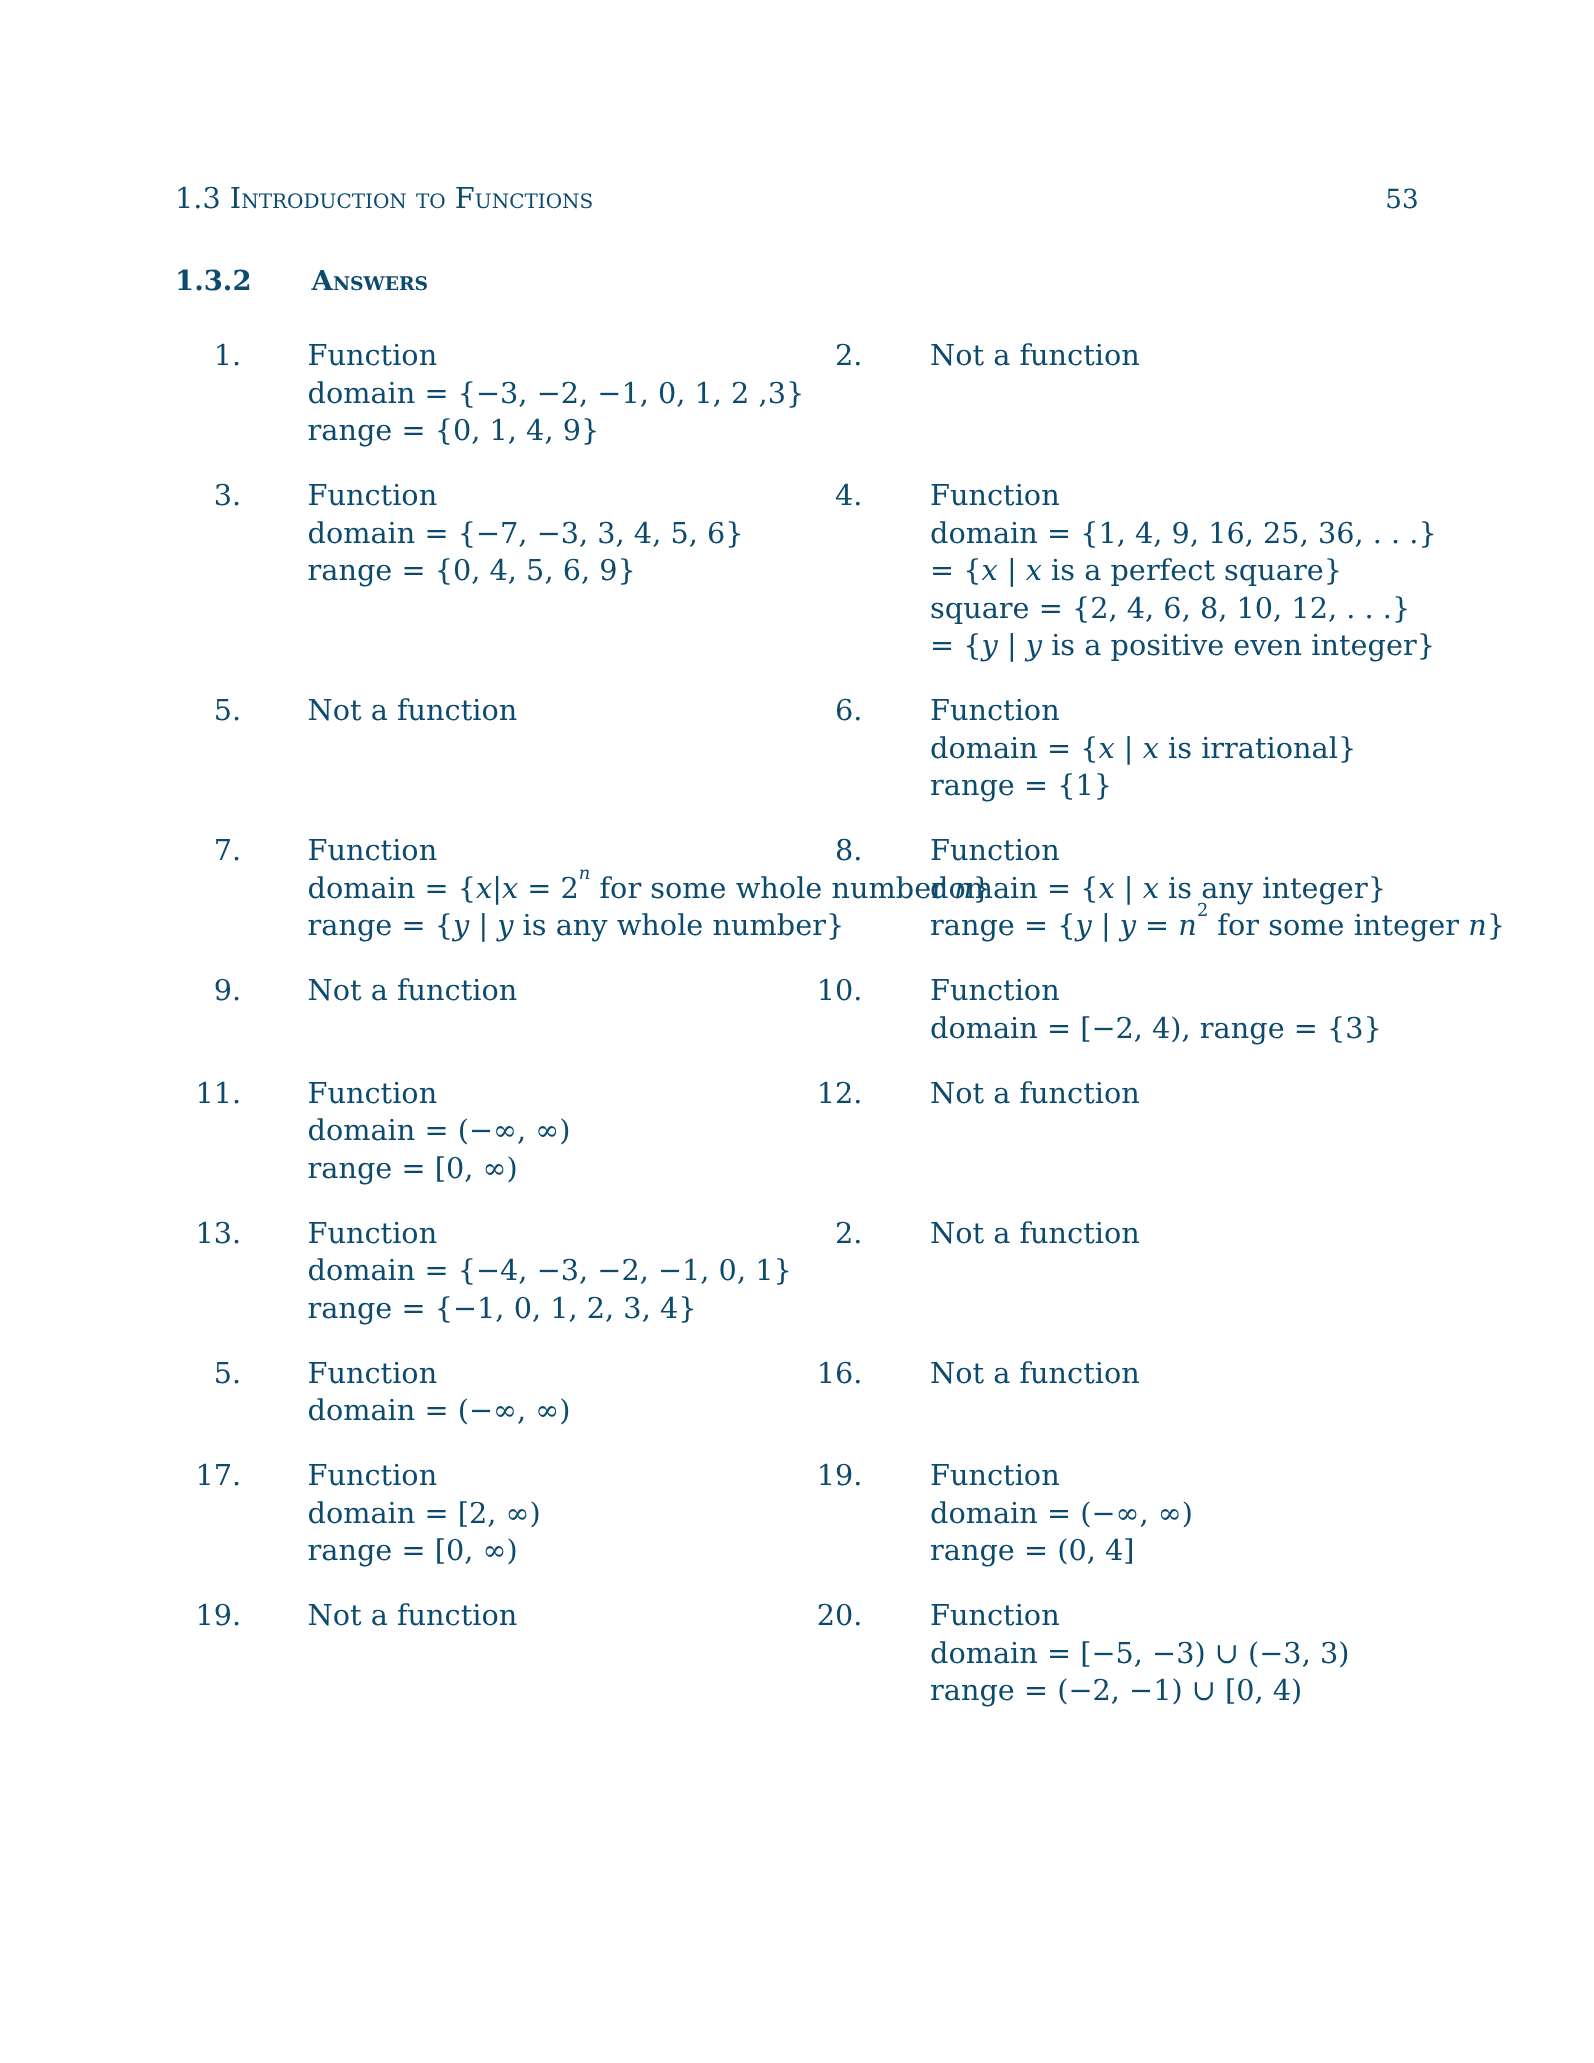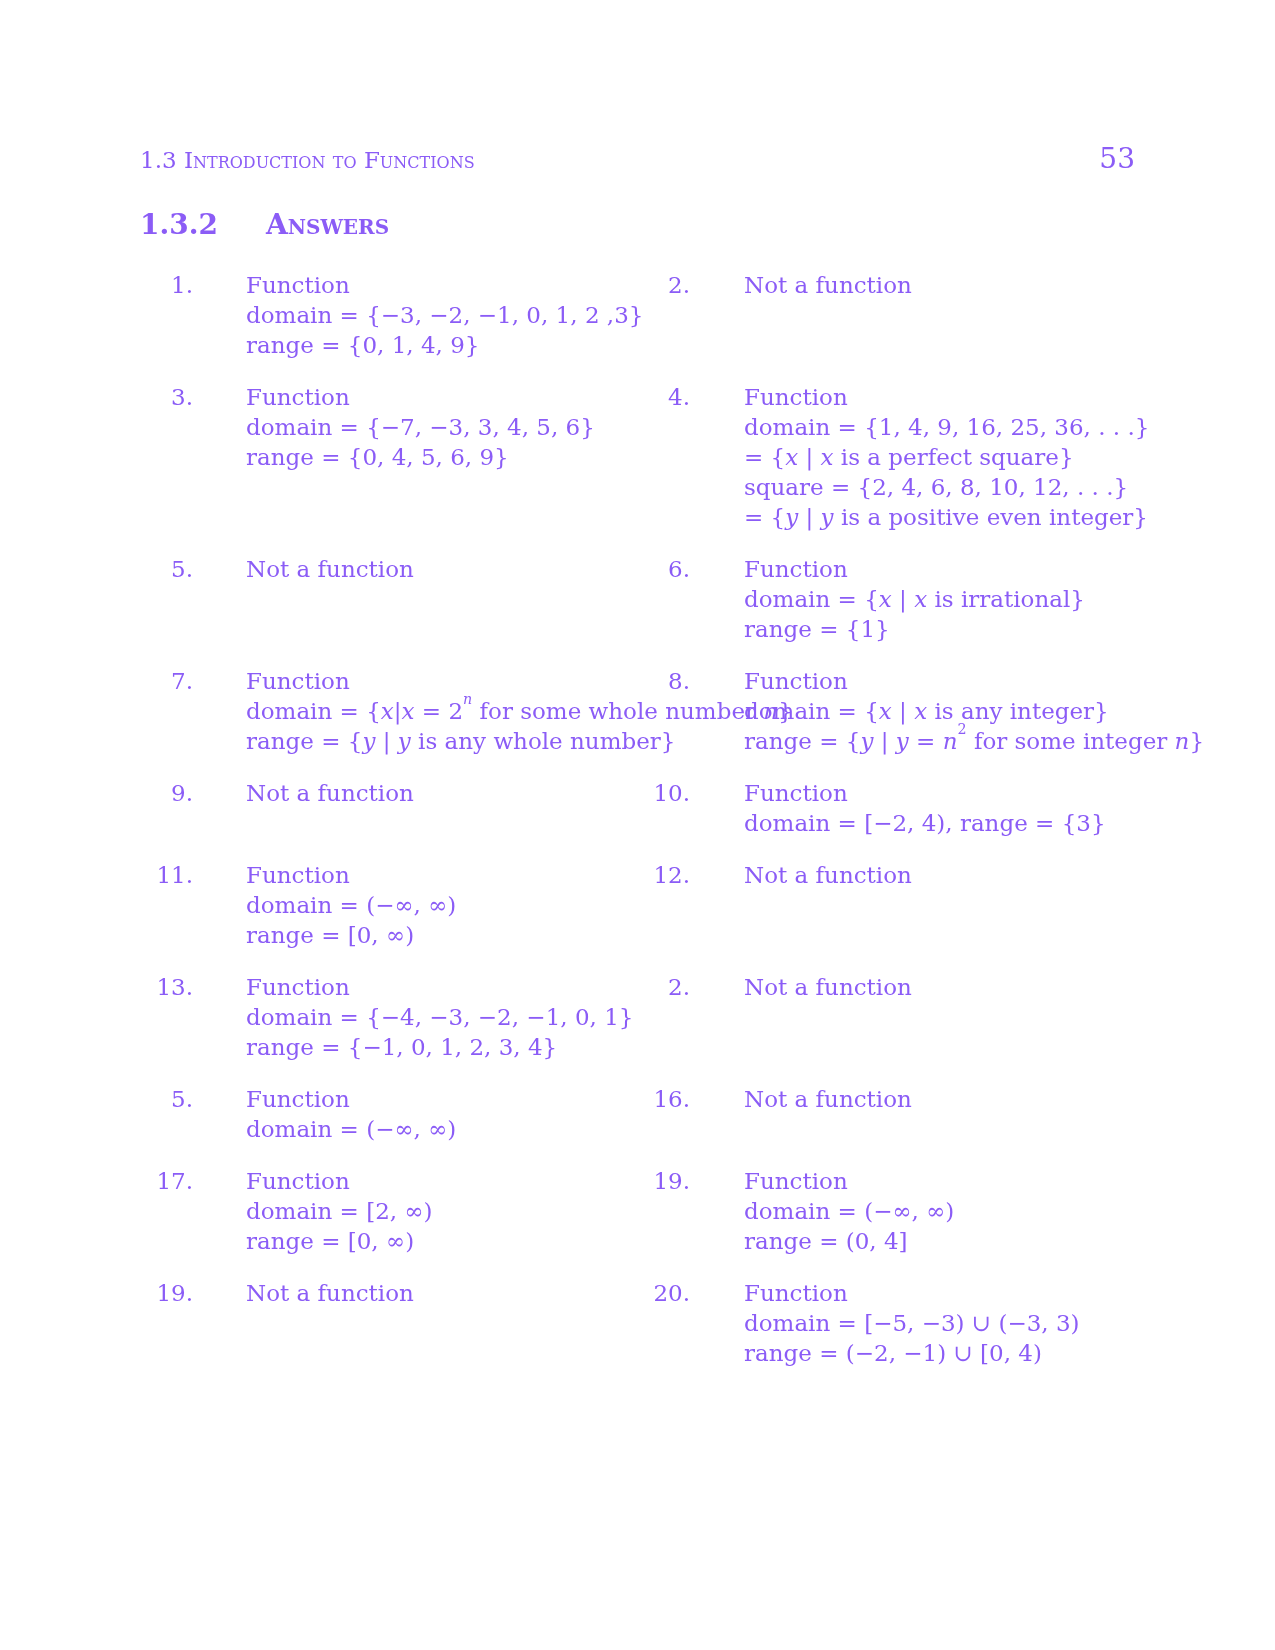--- a/index.html
+++ b/index.html
@@ -1,33 +1,33 @@
 <!DOCTYPE html>
 <html><head>
 <meta charset="utf-8">
 <style>
   html,body { margin:0; padding:0; background:#ffffff; }
   .page {
     position:relative;
     width:1275px; height:1650px;
     background:#ffffff;
-    color:#8b5cf6;
+    color:#0c4a6e;
     font-family:"DejaVu Serif","Liberation Serif",serif;
     overflow:hidden;
   }
   .running-header {
     position:absolute; left:140px; right:140px; top:144px;
     display:flex; justify-content:space-between; align-items:baseline;
     font-size:23px; line-height:30px;
   }
   .sc { font-variant:small-caps; }
-  .running-header .page-num { font-size:28px; }
+  .running-header .page-num { font-size:21px; }
   .subsection {
     position:absolute; left:140px; top:208px;
-    font-size:28px; font-weight:bold; line-height:34px;
+    font-size:22px; font-weight:bold; line-height:34px;
   }
   .subsection .title { margin-left:48px; }
   .answers {
     position:absolute; left:140px; top:270px; width:1000px;
     font-size:23px; line-height:30px;
   }
   .row { display:flex; margin-bottom:22px; }
   .item { display:flex; align-items:flex-start; }
   .item.left  { width:500px; flex:none; }
   .item.right { flex:1; min-width:0; }

